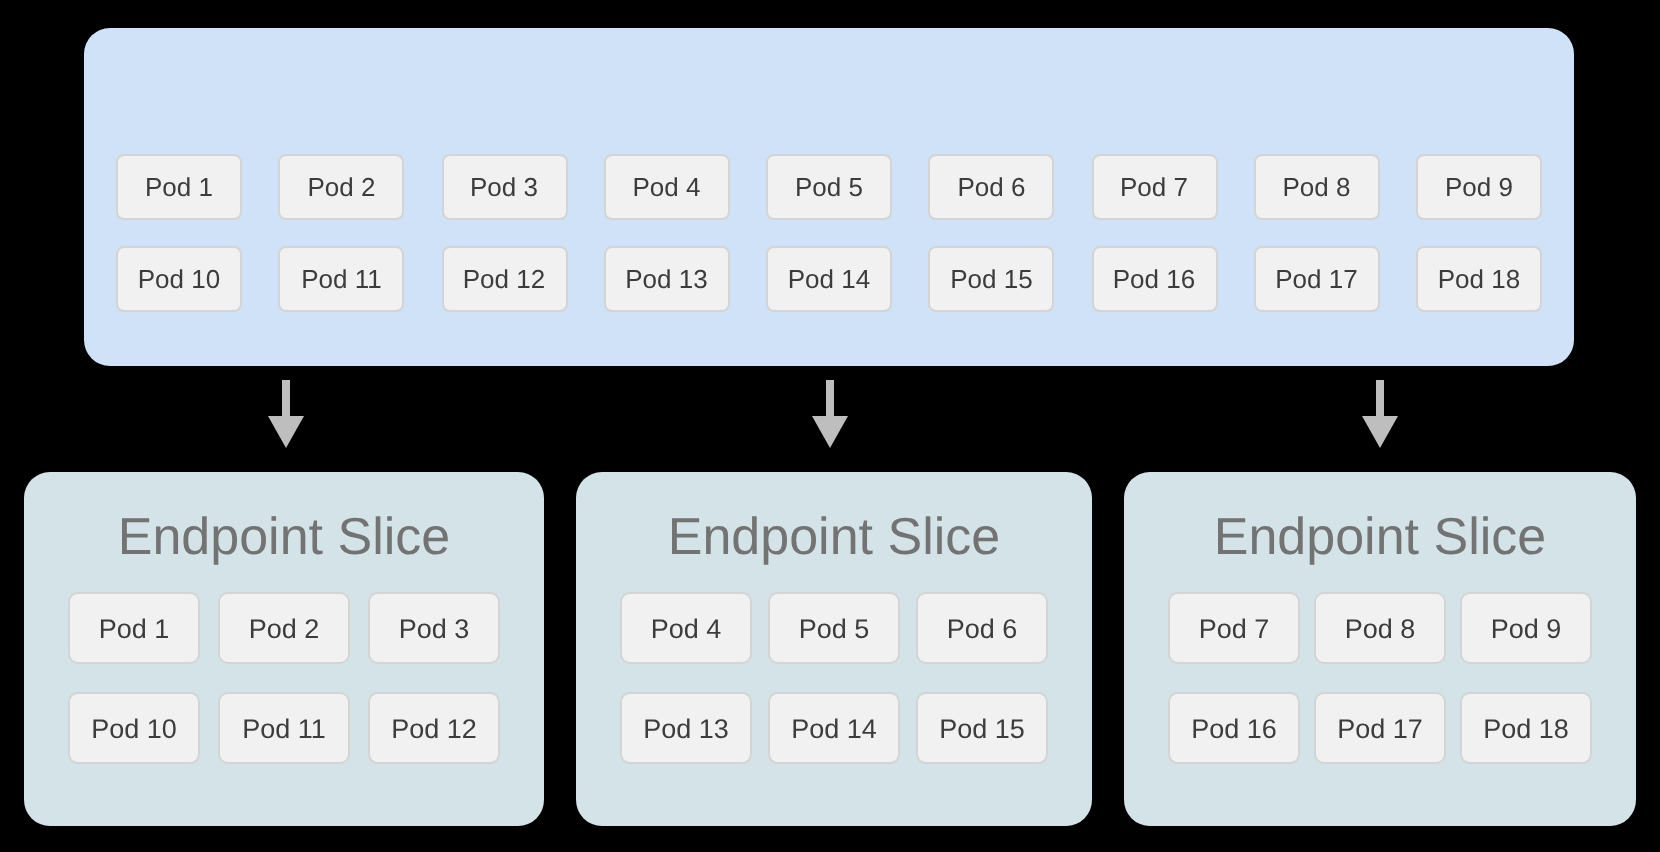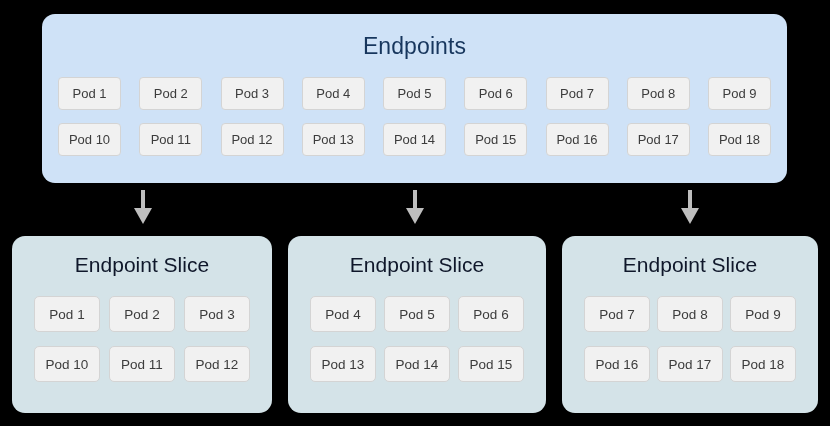--- a/index.html
+++ b/index.html
@@ -87,22 +87,22 @@
   #slice-panel-1 { left: 12px;  width: 260px; }
   #slice-panel-2 { left: 288px; width: 258px; }
   #slice-panel-3 { left: 562px; width: 256px; }
 
   .slice-title {
     position: absolute;
     top: 17px;
     left: 0;
     width: 100%;
     text-align: center;
-    font-size: 21px;
-    color: #0f172a;
+    font-size: 26px;
+    color: #737373;
     font-weight: 400;
   }
   .slice-rows {
     position: absolute;
     top: 60px;
     left: 22px;
     right: 22px;
   }
   .slice-row {
     display: flex;
@@ -121,21 +121,20 @@
     justify-content: center;
     font-size: 13.5px;
     color: #3c3c3c;
     box-sizing: border-box;
   }
 </style>
 </head>
 <body>
 
 <div id="endpoints-panel">
-  <div id="endpoints-title">Endpoints</div>
   <div id="endpoints-rows">
 
     <div class="ep-row">
       <div class="ep-chip">Pod 1</div>
       <div class="ep-chip">Pod 2</div>
       <div class="ep-chip">Pod 3</div>
       <div class="ep-chip">Pod 4</div>
       <div class="ep-chip">Pod 5</div>
       <div class="ep-chip">Pod 6</div>
       <div class="ep-chip">Pod 7</div>

